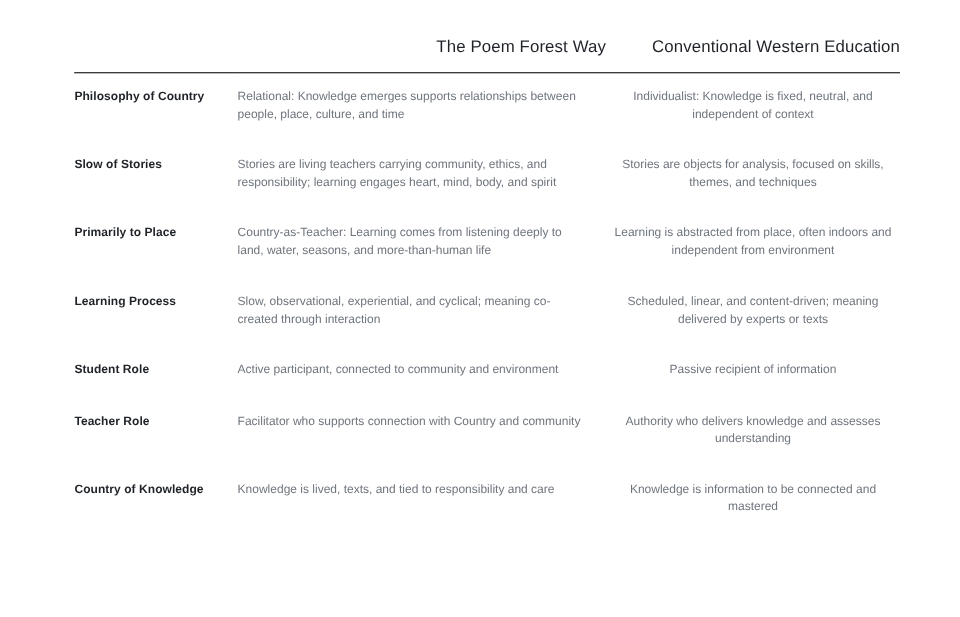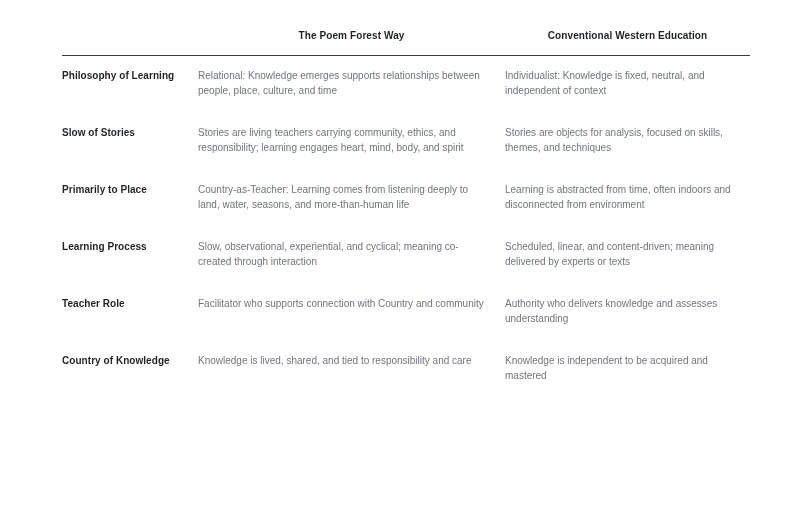--- a/index.html
+++ b/index.html
@@ -30,24 +30,24 @@
     width: 688px;
     border-collapse: collapse;
     table-layout: fixed;
   }
 
   .comparison-table col.col-aspect { width: 136px; }
   .comparison-table col.col-a      { width: 307px; }
   .comparison-table col.col-b      { width: 245px; }
 
   .comparison-table thead th {
-    text-align: center;
+    text-align: right;
     vertical-align: bottom;
-    font-size: 10px;
-    font-weight: bold;
+    font-size: 14px;
+    font-weight: normal;
     color: #1f2328;
     letter-spacing: 0.1px;
     padding: 0 0 14px 0;
     border-bottom: 1.6px solid #3d3d3d;
   }
 
   .comparison-table thead th.th-aspect {
     
   }
 
@@ -62,20 +62,21 @@
 
   .comparison-table tbody td.cell-aspect {
     font-weight: bold;
     color: #1f2328;
     letter-spacing: 0.05px;
     padding-right: 12px;
   }
 
   .comparison-table tbody td.cell-b {
     padding-right: 0;
+    text-align: center;
   }
 
   
   .comparison-table tbody tr:first-child td {
     padding-top: 13px;
   }
 </style>
 </head>
 <body>
 
@@ -91,45 +92,50 @@
     <thead>
       <tr>
         <th class="th-aspect"></th>
         <th class="th-a">The Poem Forest Way</th>
         <th class="th-b">Conventional Western Education</th>
       </tr>
     </thead>
 
     <tbody>
       <tr>
-        <td class="cell-aspect">Philosophy of Learning</td>
+        <td class="cell-aspect">Philosophy of Country</td>
         <td class="cell-a">Relational: Knowledge emerges supports relationships between people, place, culture, and time</td>
         <td class="cell-b">Individualist: Knowledge is fixed, neutral, and independent of context</td>
       </tr>
       <tr>
         <td class="cell-aspect">Slow of Stories</td>
         <td class="cell-a">Stories are living teachers carrying community, ethics, and responsibility; learning engages heart, mind, body, and spirit</td>
         <td class="cell-b">Stories are objects for analysis, focused on skills, themes, and techniques</td>
       </tr>
       <tr>
         <td class="cell-aspect">Primarily to Place</td>
         <td class="cell-a">Country-as-Teacher: Learning comes from listening deeply to land, water, seasons, and more-than-human life</td>
-        <td class="cell-b">Learning is abstracted from time, often indoors and disconnected from environment</td>
+        <td class="cell-b">Learning is abstracted from place, often indoors and independent from environment</td>
       </tr>
       <tr>
         <td class="cell-aspect">Learning Process</td>
         <td class="cell-a">Slow, observational, experiential, and cyclical; meaning co-created through interaction</td>
         <td class="cell-b">Scheduled, linear, and content-driven; meaning delivered by experts or texts</td>
+      </tr>
+      <tr>
+        <td class="cell-aspect">Student Role</td>
+        <td class="cell-a">Active participant, connected to community and environment</td>
+        <td class="cell-b">Passive recipient of information</td>
       </tr>
       <tr>
         <td class="cell-aspect">Teacher Role</td>
         <td class="cell-a">Facilitator who supports connection with Country and community</td>
         <td class="cell-b">Authority who delivers knowledge and assesses understanding</td>
       </tr>
       <tr>
         <td class="cell-aspect">Country of Knowledge</td>
-        <td class="cell-a">Knowledge is lived, shared, and tied to responsibility and care</td>
-        <td class="cell-b">Knowledge is independent to be acquired and mastered</td>
+        <td class="cell-a">Knowledge is lived, texts, and tied to responsibility and care</td>
+        <td class="cell-b">Knowledge is information to be connected and mastered</td>
       </tr>
     </tbody>
   </table>
 
 </div>
 
 </body></html>

